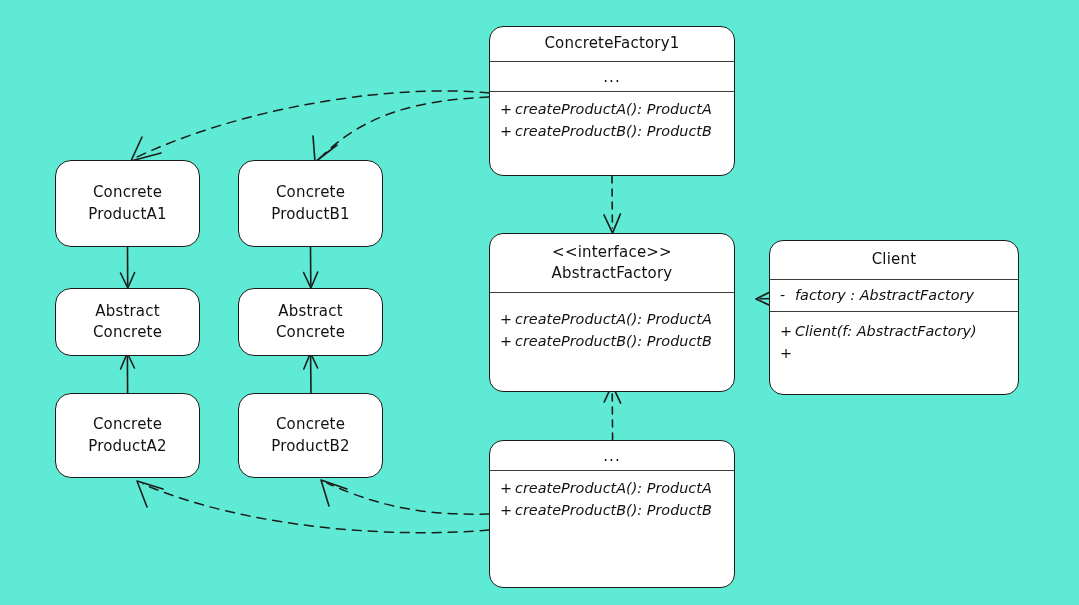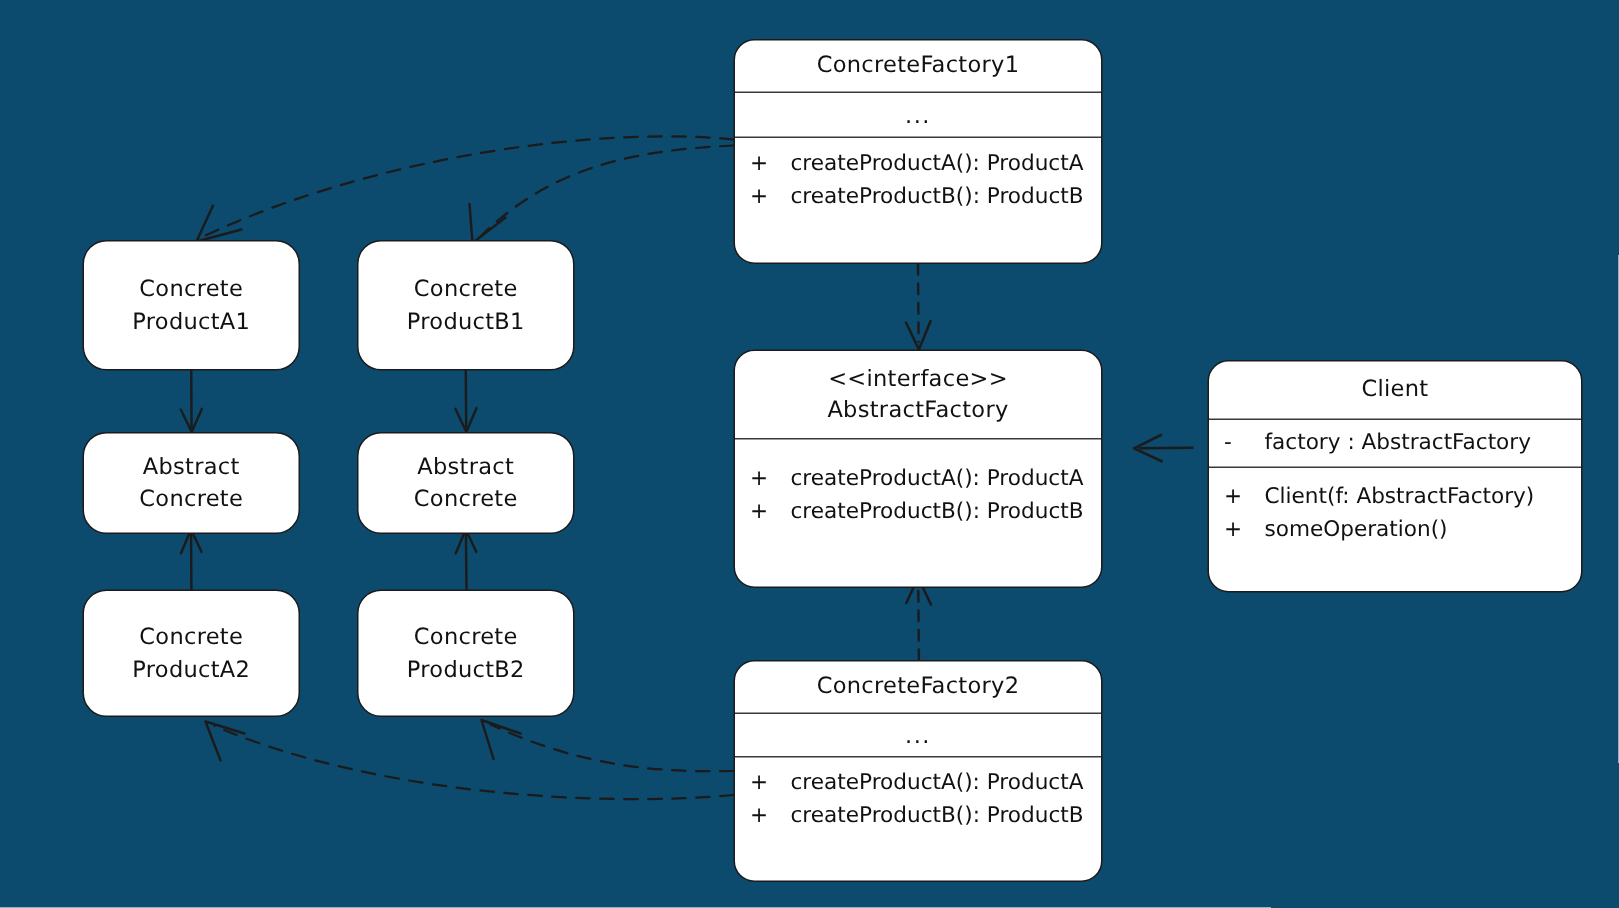--- a/index.html
+++ b/index.html
@@ -5,21 +5,21 @@
 <style>
   html, body {
     margin: 0;
     padding: 0;
     background: #ffffff;
   }
   #canvas {
     position: relative;
     width: 1079px;
     height: 605px;
-    background: #0c4a6e;
+    background: #5eead4;
     overflow: hidden;
     font-family: "DejaVu Sans", sans-serif;
   }
   #wires {
     position: absolute;
     left: 0;
     top: 0;
     width: 1079px;
     height: 605px;
     pointer-events: none;
@@ -68,21 +68,21 @@
     white-space: nowrap;
     display: flex;
     gap: 6px;
   }
   .member .vis {
     display: inline-block;
     width: 9px;
     flex: 0 0 auto;
   }
   .member .sig.italic {
-    margin-left: 12px;
+    font-style: italic;
   }
   .dots {
     font-size: 15px;
     letter-spacing: 1px;
     color: #111111;
   }
 </style>
 </head>
 <body>
 
@@ -176,56 +176,52 @@
         <span class="sig italic">createProductA(): ProductA</span>
       </div>
       <div class="member">
         <span class="vis">+</span>
         <span class="sig italic">createProductB(): ProductB</span>
       </div>
     </div>
   </div>
 
   <div class="uml-box" style="left:489px; top:440px; width:246px; height:148px;">
-    <div class="sect center" style="height:34px;">
-      <div class="title-line">ConcreteFactory2</div>
-    </div>
     <div class="sect center" style="height:29px;">
       <div class="dots">...</div>
     </div>
     <div class="sect left" style="flex:1; padding-top:7px; justify-content:flex-start;">
       <div class="member">
         <span class="vis">+</span>
         <span class="sig italic">createProductA(): ProductA</span>
       </div>
       <div class="member">
         <span class="vis">+</span>
         <span class="sig italic">createProductB(): ProductB</span>
       </div>
     </div>
   </div>
 
-  <div class="uml-box" style="left:805px; top:240px; width:250px; height:155px;">
+  <div class="uml-box" style="left:769px; top:240px; width:250px; height:155px;">
     <div class="sect center" style="height:38px;">
       <div class="title-line">Client</div>
     </div>
     <div class="sect left" style="height:32px;">
       <div class="member">
         <span class="vis">-</span>
         <span class="sig italic">factory : AbstractFactory</span>
       </div>
     </div>
     <div class="sect left" style="flex:1; padding-top:9px; justify-content:flex-start;">
       <div class="member">
         <span class="vis">+</span>
         <span class="sig italic">Client(f: AbstractFactory)</span>
       </div>
       <div class="member">
         <span class="vis">+</span>
-        <span class="sig italic">someOperation()</span>
       </div>
     </div>
   </div>
 
   <div class="uml-box" style="left:55px; top:160px; width:145px; height:87px; border-radius:16px;">
     <div class="sect center" style="flex:1;">
       <div class="title-line">Concrete</div>
       <div class="title-line">ProductA1</div>
     </div>
   </div>

